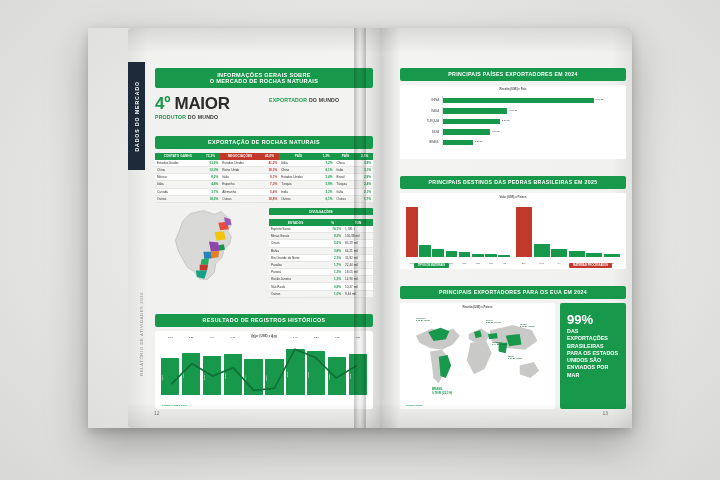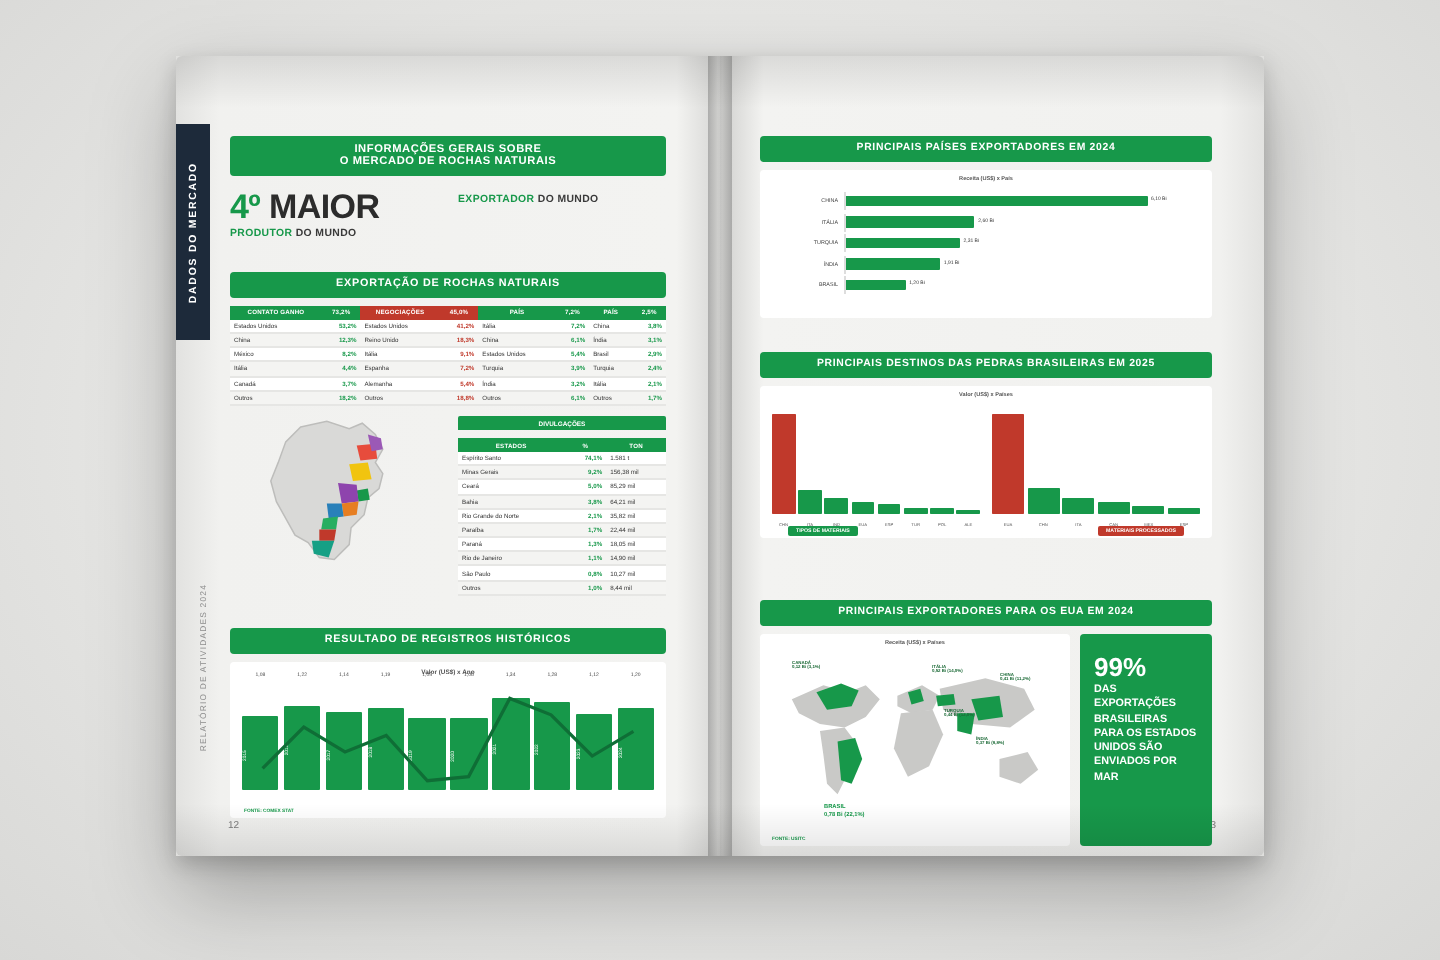--- a/index.html
+++ b/index.html
@@ -24,21 +24,21 @@
     display: flex;
     box-shadow: 0 18px 40px rgba(0,0,0,0.28), 0 4px 10px rgba(0,0,0,0.18);
   }
   .page {
     position: relative;
     height: 100%;
     background: #efefed;
     overflow: hidden;
   }
   .page.left  { width: 272px; border-radius: 3px 0 0 3px;
-    background: linear-gradient(to right, #e2e2e0 0%, #f1f1ef 8%, #f3f3f1 92%, #d6d6d4 100%); }
+    background: linear-gradient(to right, #e2e2e0 0%, #f1f1ef 8%, #f3f3f1 92%, #d6d6d4 100%); margin-left: 40px; }
   .page.right { width: 272px; border-radius: 0 3px 3px 0;
     background: linear-gradient(to left, #e2e2e0 0%, #f1f1ef 8%, #f3f3f1 92%, #cfcfcd 100%); }
   .spine {
     position: absolute; left: 50%; top: 0; width: 12px; height: 100%;
     transform: translateX(-50%);
     background: linear-gradient(to right, rgba(0,0,0,0.22), rgba(0,0,0,0.05) 40%, rgba(0,0,0,0.05) 60%, rgba(0,0,0,0.22));
     z-index: 5; pointer-events: none;
   }
   .pageshadow-top {
     position:absolute; left:0; right:0; top:0; height:26px;
@@ -147,21 +147,21 @@
   }
   .trendline { position: absolute; left: 6px; right: 6px; top: 12px; bottom: 14px; pointer-events: none; }
   .src { position: absolute; left: 7px; bottom: 2px; font-size: 2.4px; color: #17984a; font-weight: bold; }
 
   
   .rcol { position: absolute; left: 20px; width: 226px; }
   .rcol .bar { height: 13px; font-size: 5.2px; letter-spacing: .35px; }
 
   .r1 { top: 40px; }
   .r2 { top: 148px; }
-  .r3 { top: 272px; }
+  .r3 { top: 258px; }
 
   .hbarbox { margin-top: 4px; background: #fff; border-radius: 2px; height: 74px; position: relative; padding: 11px 8px 6px 8px; }
   .hrow { display: flex; align-items: center; height: 9px; margin-bottom: 1.5px; }
   .hrow .nm { width: 34px; font-size: 2.7px; color: #444; text-align: right; padding-right: 3px; }
   .hrow .trk { flex: 1; position: relative; height: 100%; border-left: 0.4px solid #ddd; }
   .hrow .fill { height: 5.5px; margin-top: 1.7px; background: #17984a; border-radius: 0 0.5px 0.5px 0; }
   .hrow .vv { position: absolute; top: 2px; font-size: 2.5px; color: #333; white-space: nowrap; }
 
   .dualbox { margin-top: 4px; background: #fff; border-radius: 2px; height: 76px; position: relative; padding: 10px 6px 12px 6px; display: flex; gap: 6px; }
   .dualhalf { flex: 1; position: relative; display: flex; align-items: flex-end; gap: 1.6px; }

